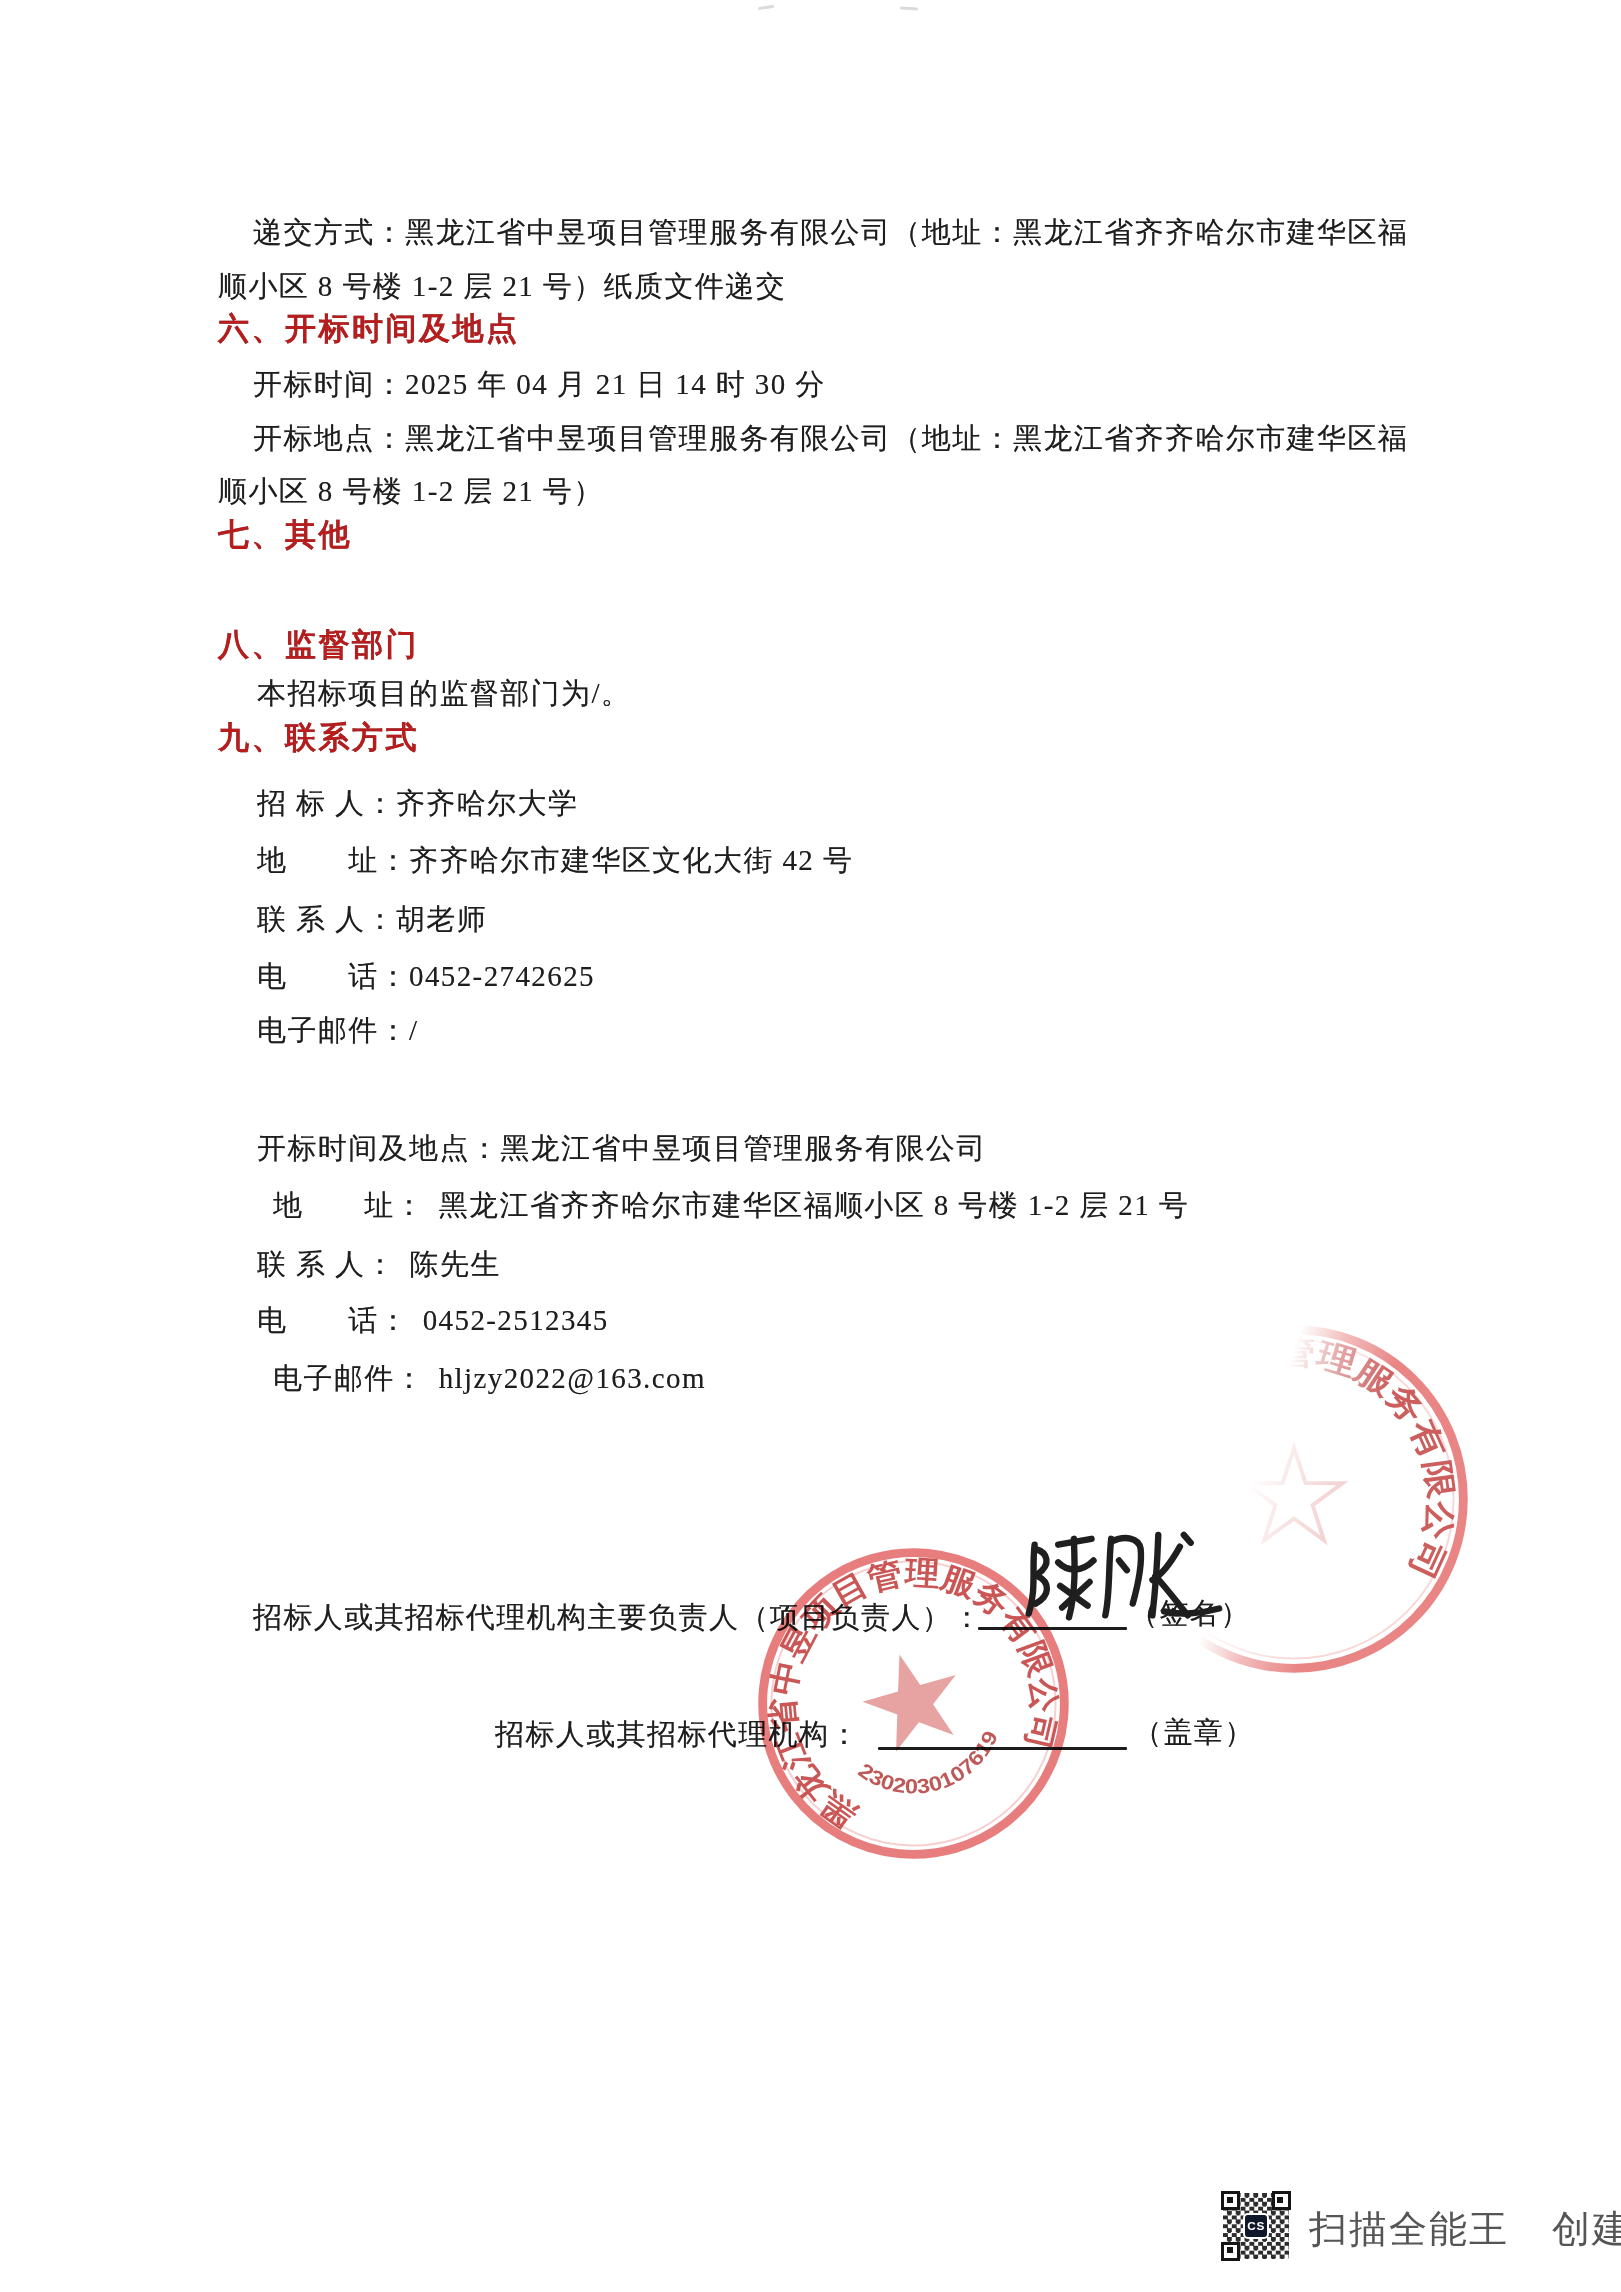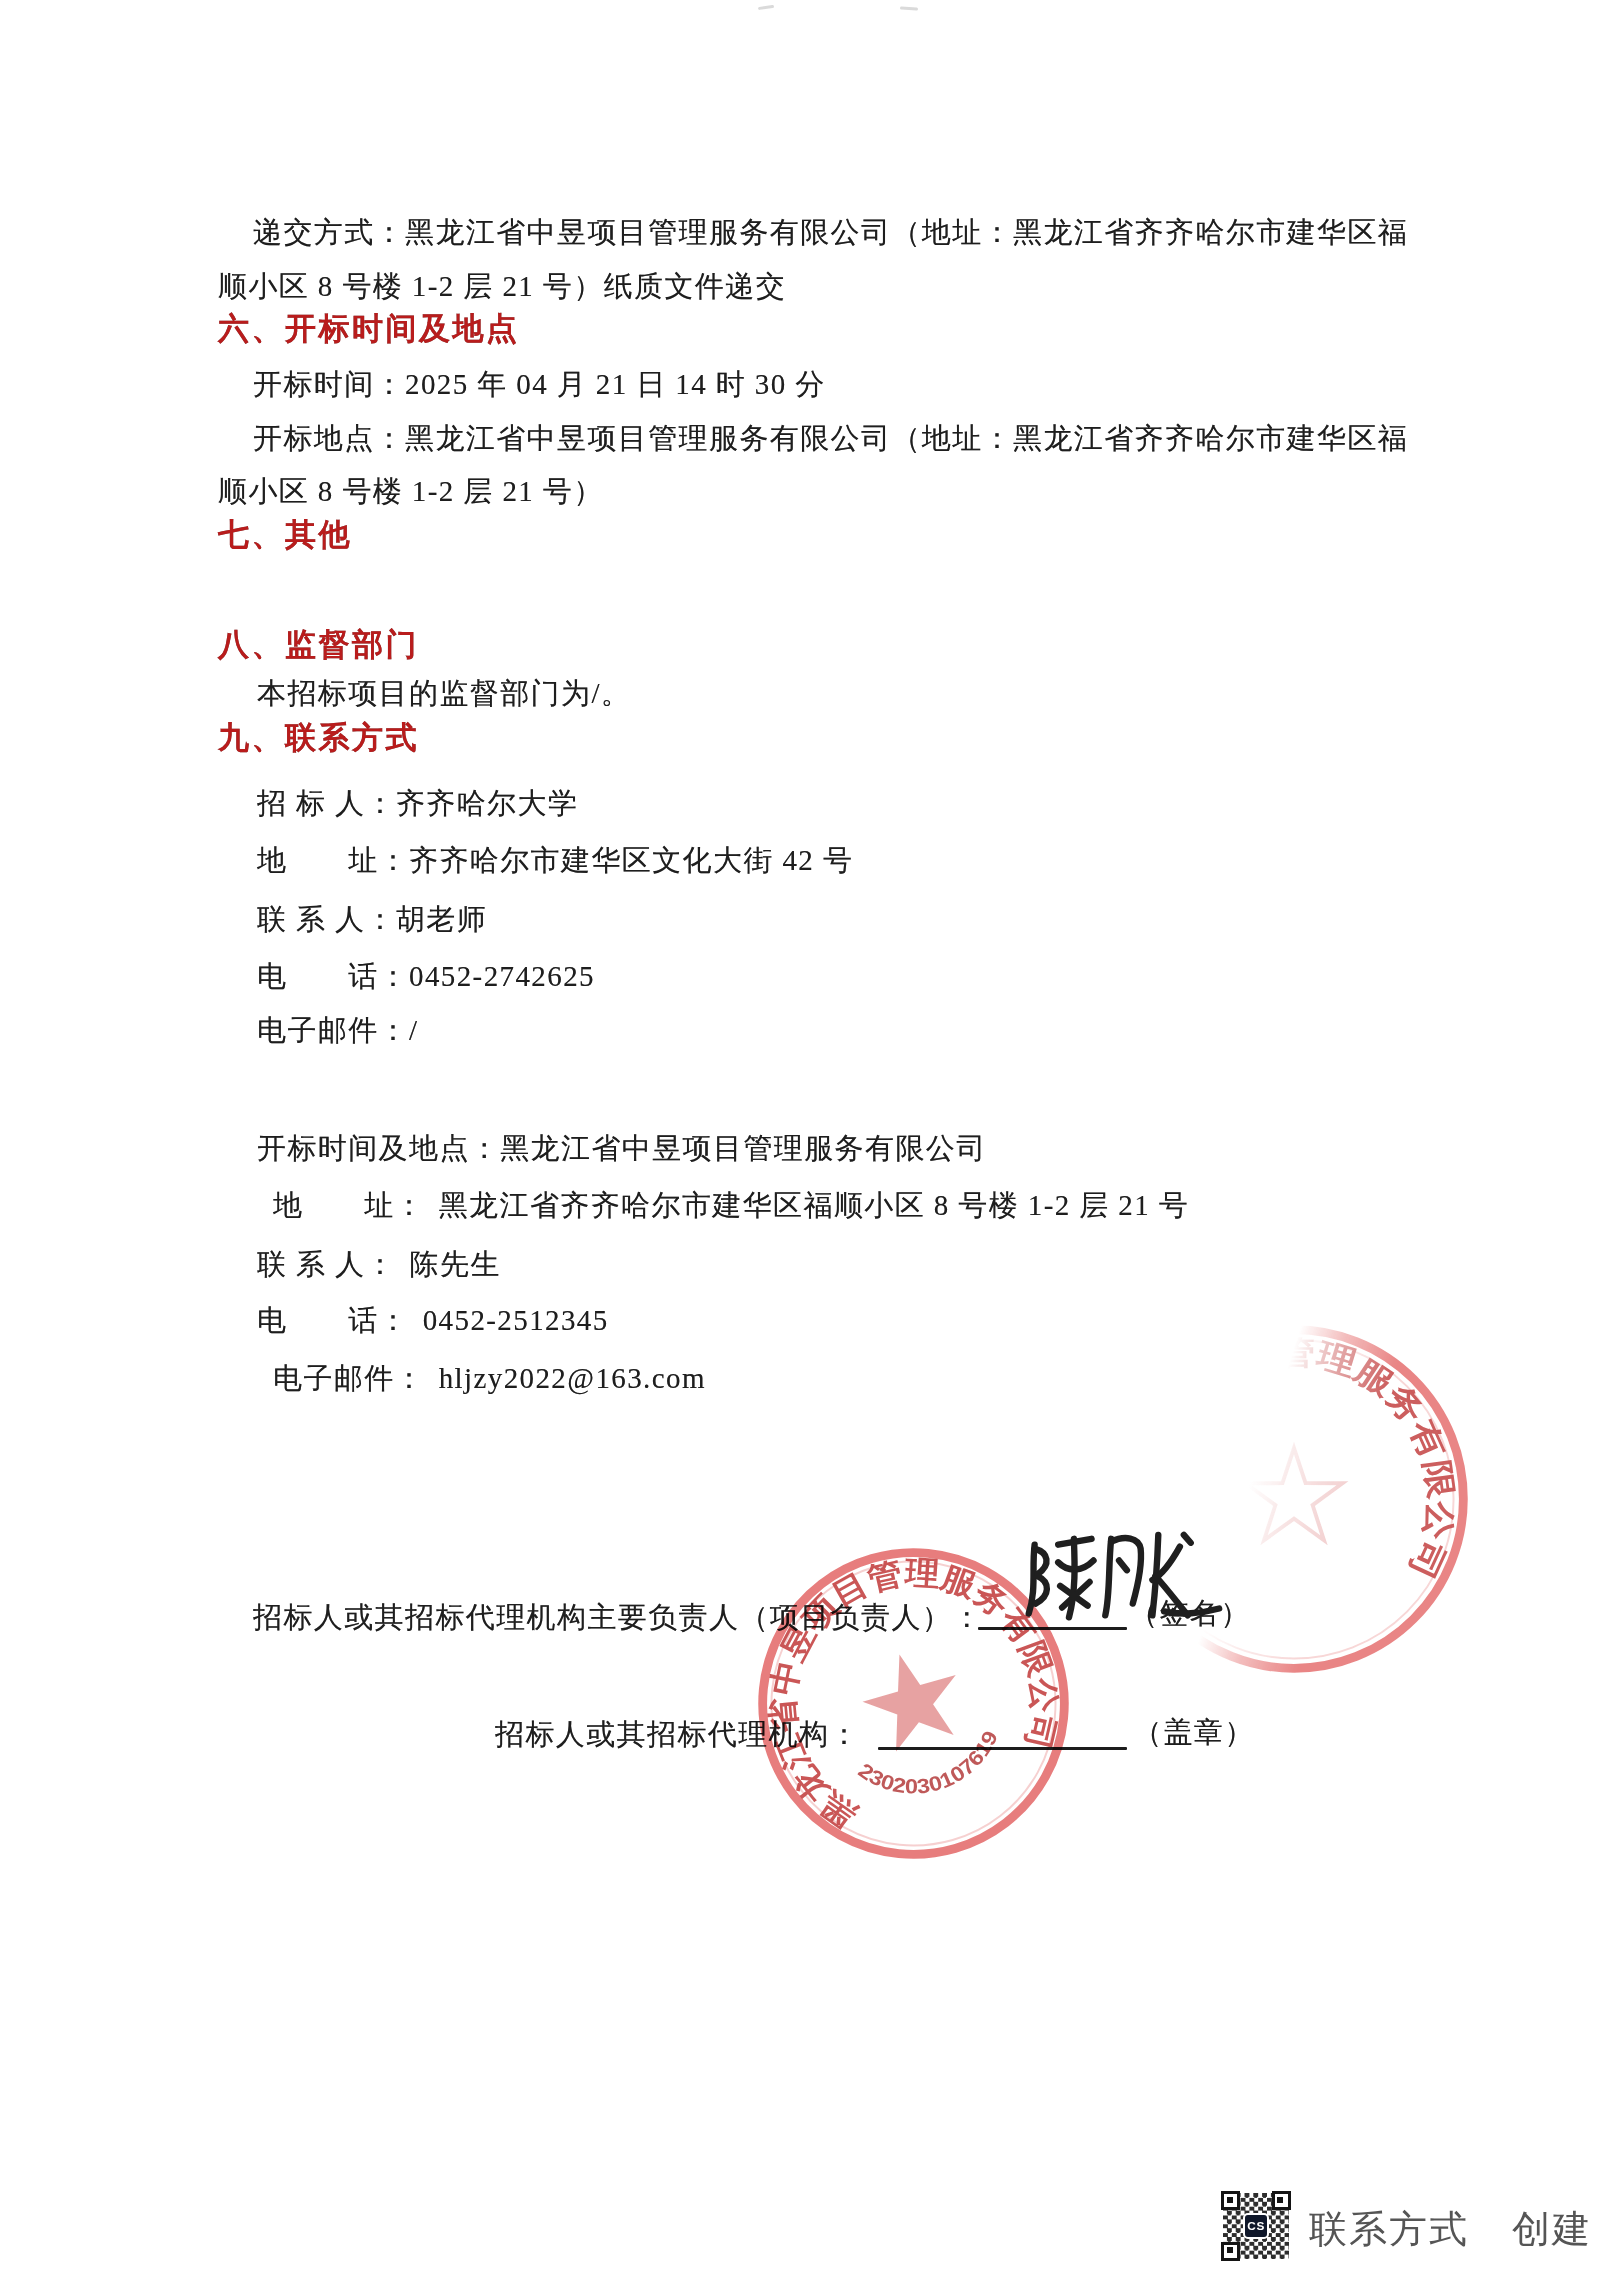--- a/index.html
+++ b/index.html
@@ -165,17 +165,17 @@
     </svg>
 
   <div class="qr">
     <div class="qr-noise"></div>
     <div class="finder tl"></div>
     <div class="finder tr"></div>
     <div class="finder bl"></div>
     <div class="qr-badge">CS</div>
   </div>
   <div class="scanner-note">
-    <span class="part1">联系方式</span><span class="part2">创建</span>
+    <span class="part1">扫描全能王</span><span class="part2">创建</span>
   </div>
 
 </div>
 
 
 </body></html>

